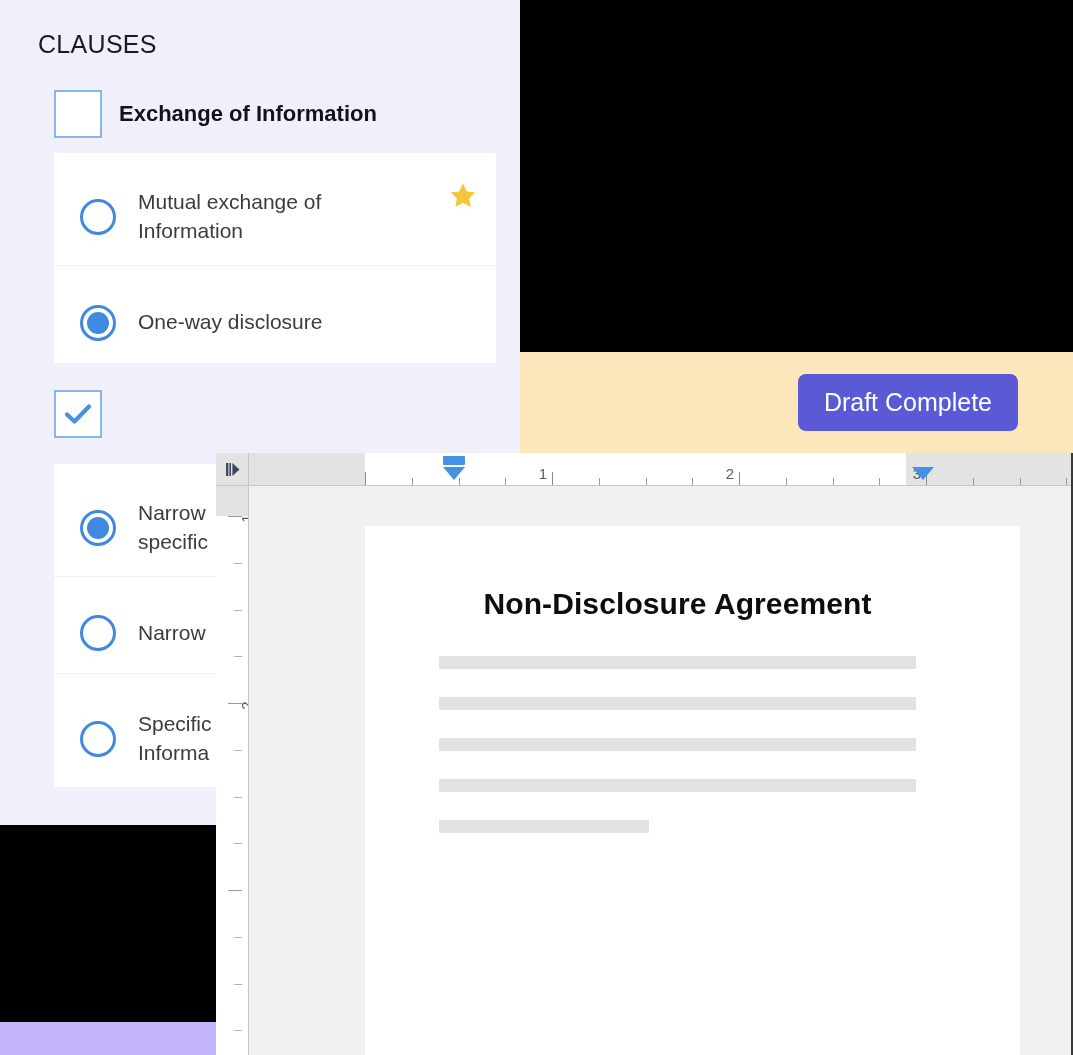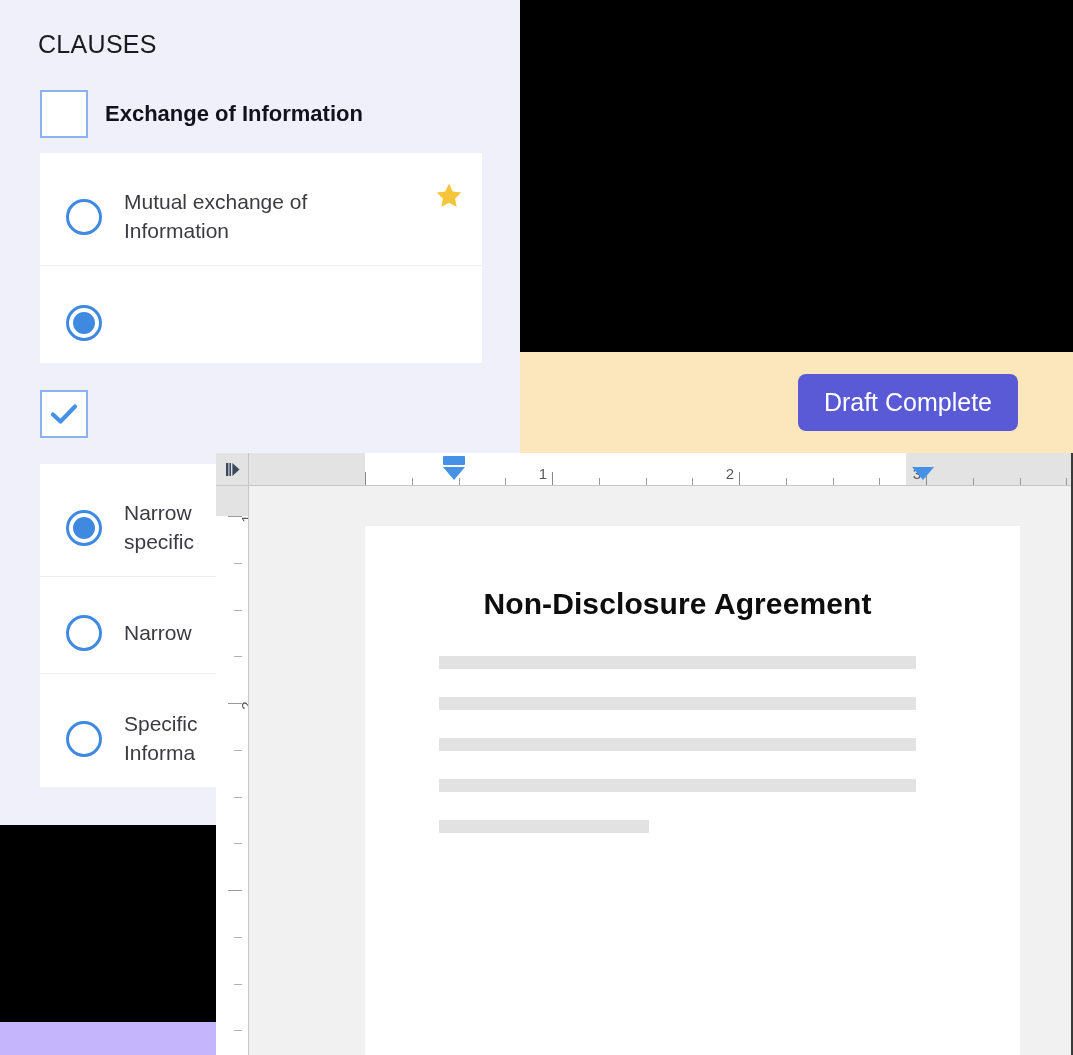--- a/index.html
+++ b/index.html
@@ -48,21 +48,21 @@
     left: 38px;
     top: 32px;
     font-size: 25px;
     color: #1b1b1f;
     letter-spacing: 0.3px;
     font-weight: 400;
     line-height: 1;
     white-space: nowrap;
   }
 
-  .clause-group { position: absolute; left: 0; width: 592px; }
+  .clause-group { position: absolute; left: 14px; width: 592px; }
   #clause-group-0 { top: 88px; }
   #clause-group-1 { top: 388px; }
 
   .clause-header {
     display: flex;
     align-items: center;
     padding-left: 40px;
     height: 52px;
     box-sizing: border-box;
   }
@@ -358,20 +358,21 @@
             <svg width="30" height="29" viewBox="0 0 24 24" aria-hidden="true">
               <polygon points="12,2 15.1,8.6 22.2,9.5 17,14.4 18.4,21.5 12,18 5.6,21.5 7,14.4 1.8,9.5 8.9,8.6" fill="#f5c63c"></polygon>
             </svg>
           </div>
         </div>
 
         <div class="option-row">
           <div class="radio selected">
             <div class="dot"></div>
           </div>
+          <div class="option-label">One-way disclosure</div>
         </div>
 
       </div>
     </div>
 
     <div class="clause-group" id="clause-group-1">
 
       <div class="clause-header">
         <div class="checkbox">
           <svg width="30" height="24" viewBox="0 0 30 24" aria-hidden="true">

